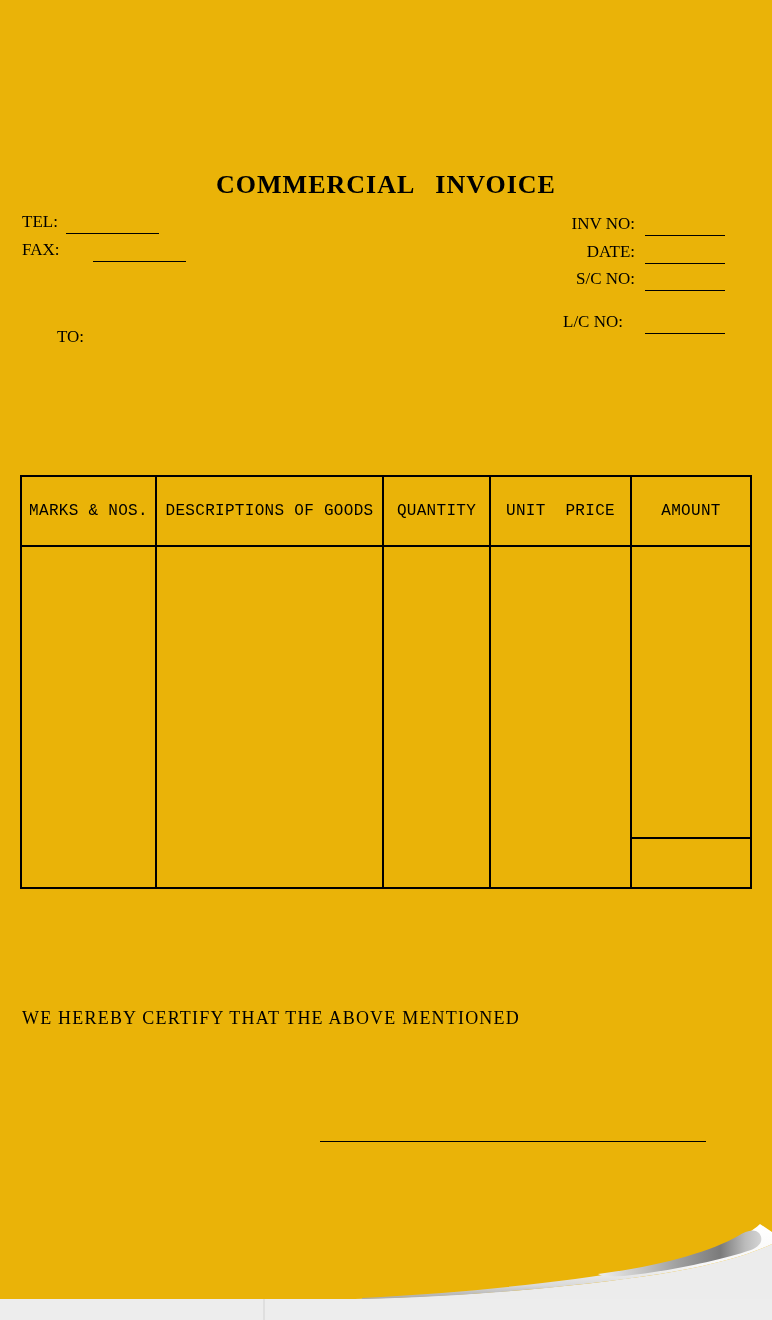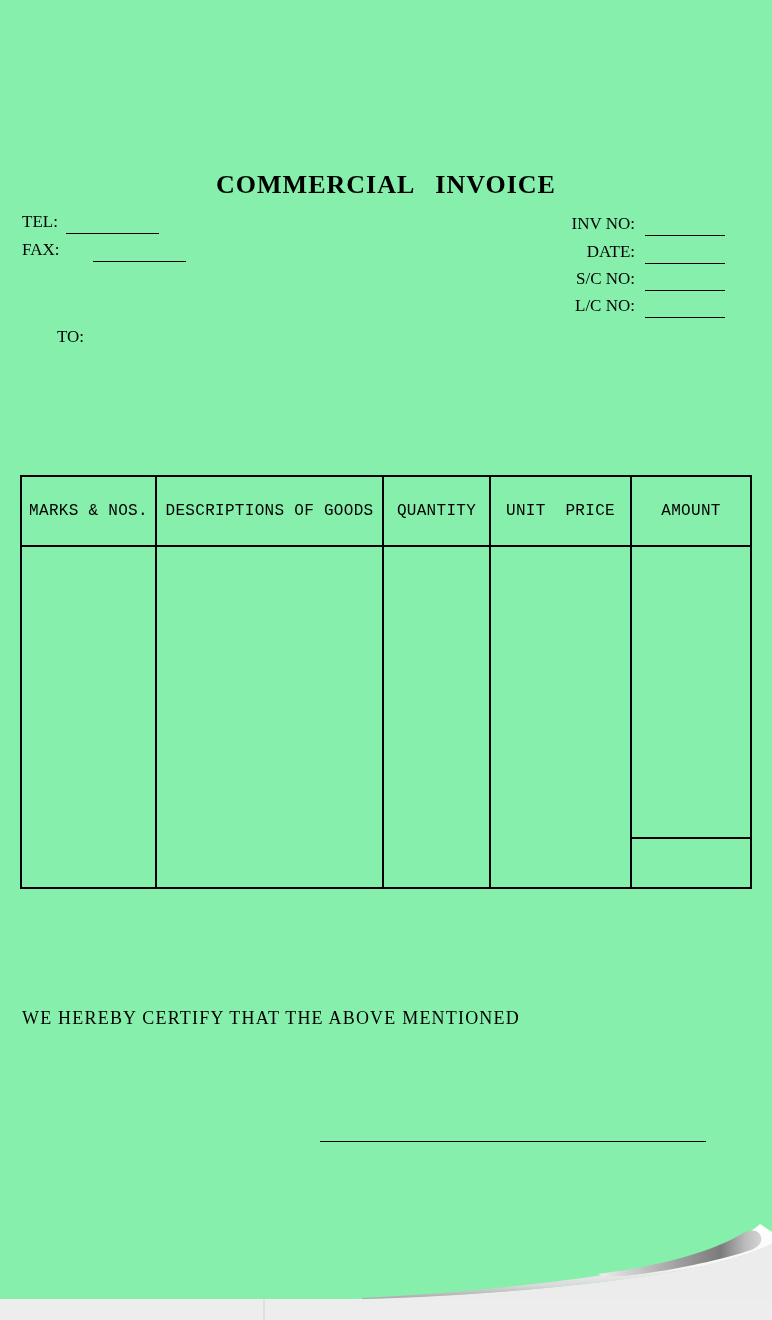--- a/index.html
+++ b/index.html
@@ -1,19 +1,19 @@
 <!DOCTYPE html>
 <html><head>
 <meta charset="utf-8">
 <style>
   html,body { margin:0; padding:0; background:#ffffff; }
   .page {
     position:relative;
     width:772px; height:1320px;
-    background:#86efac;
+    background:#eab308;
     overflow:hidden;
     font-family:"Liberation Serif", "DejaVu Serif", serif;
     color:#000;
   }
   .title {
     position:absolute; top:170px; left:0; width:100%;
     margin:0; text-align:center;
     font-size:26px; font-weight:bold;
     letter-spacing:1px; word-spacing:14px;
   }
@@ -95,21 +95,21 @@
     <span class="fill"></span>
   </div>
   <div class="frow meta-row" style="top:240px;">
     <span class="lbl">DATE:</span>
     <span class="fill"></span>
   </div>
   <div class="frow meta-row" style="top:267px;">
     <span class="lbl">S/C NO:</span>
     <span class="fill"></span>
   </div>
-  <div class="frow meta-row" style="top:294px;">
+  <div class="frow meta-row" style="top:310px;gap:12px;">
     <span class="lbl">L/C NO:</span>
     <span class="fill"></span>
   </div>
 
   <div class="to-label">TO:</div>
 
 
   <div class="goods-table-wrap">
     <table class="goods">
       <colgroup>

